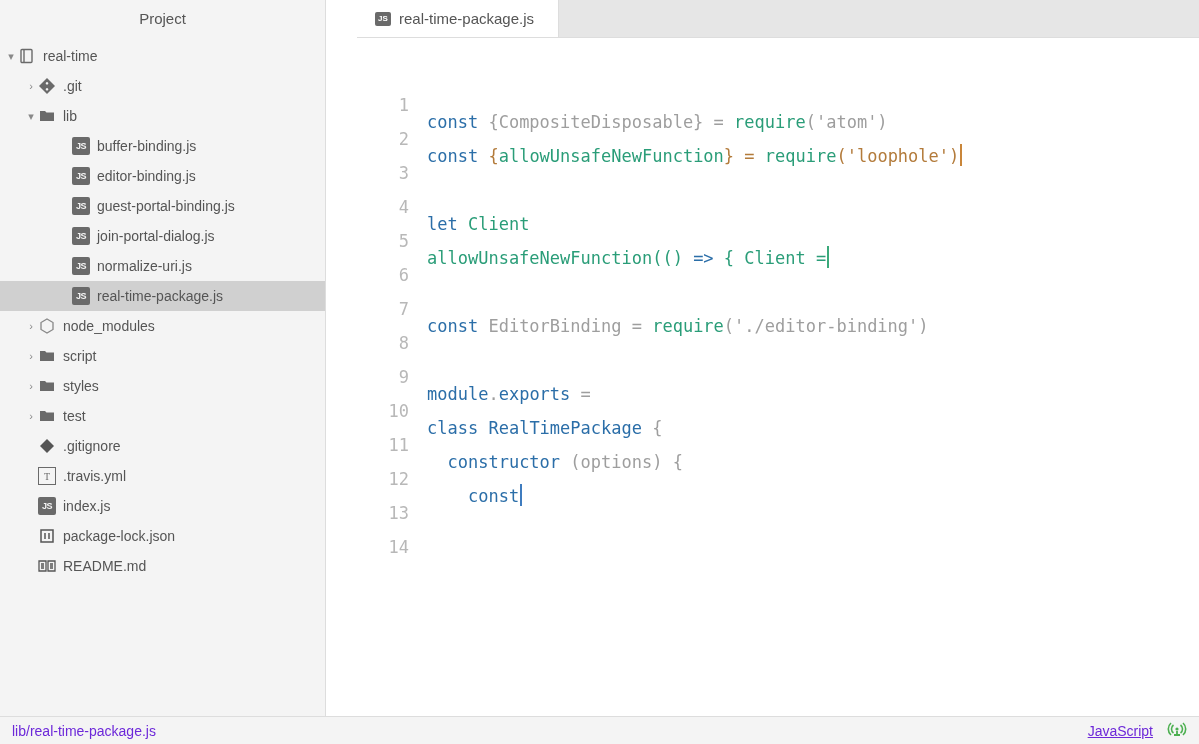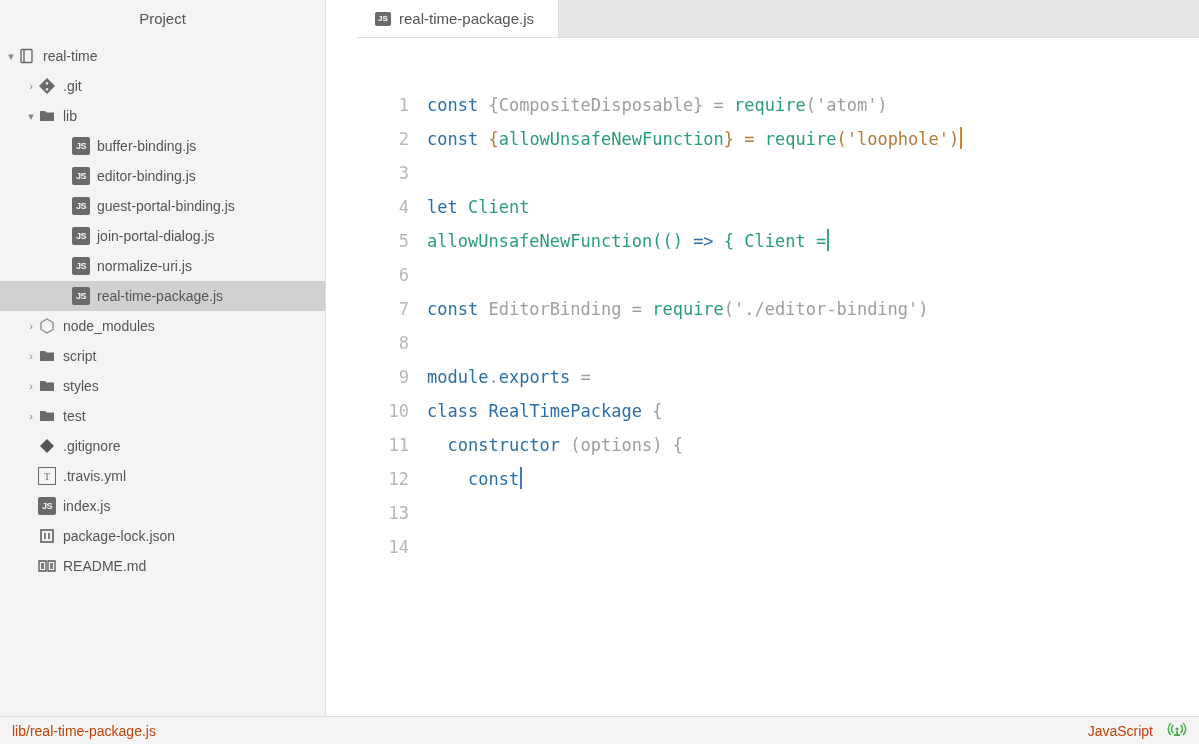--- a/index.html
+++ b/index.html
@@ -152,20 +152,21 @@
       text-align: right;
       color: #b8b8b8;
       padding-right: 18px;
       user-select: none;
     }
     .gutter div { height: 34px; }
     .code-lines {
       flex: 1;
       color: #9e9e9e;
       position: relative;
+      margin-top: 17px;
     }
     .code-lines .line { height: 34px; white-space: pre; }
     .tk-keyword { color: #2b6ea8; }
     .tk-func { color: #2a9d78; }
     .tk-hl { color: #b37b3b; }
     .tk-hl .tk-func { color: #2a9d78; }
     .cursor {
       display: inline-block;
       width: 2px;
       height: 22px;
@@ -179,26 +180,27 @@
     
     .status-bar {
       height: 28px;
       border-top: 1px solid #ddd;
       background: #f4f4f4;
       display: flex;
       align-items: center;
       justify-content: space-between;
       padding: 0 12px;
       font-size: 14px;
-      color: #c2410c;
+      color: #6d28d9;
     }
     .status-right {
       display: flex;
       align-items: center;
       gap: 14px;
+      text-decoration: underline;
     }
     .broadcast-icon svg { stroke: #4caf50; fill: none; stroke-width: 1.6; }
   </style>
 </head>
 <body>
 
 <div class="main-area">
 
   <div class="sidebar">
     <div class="sidebar-header">Project</div>

